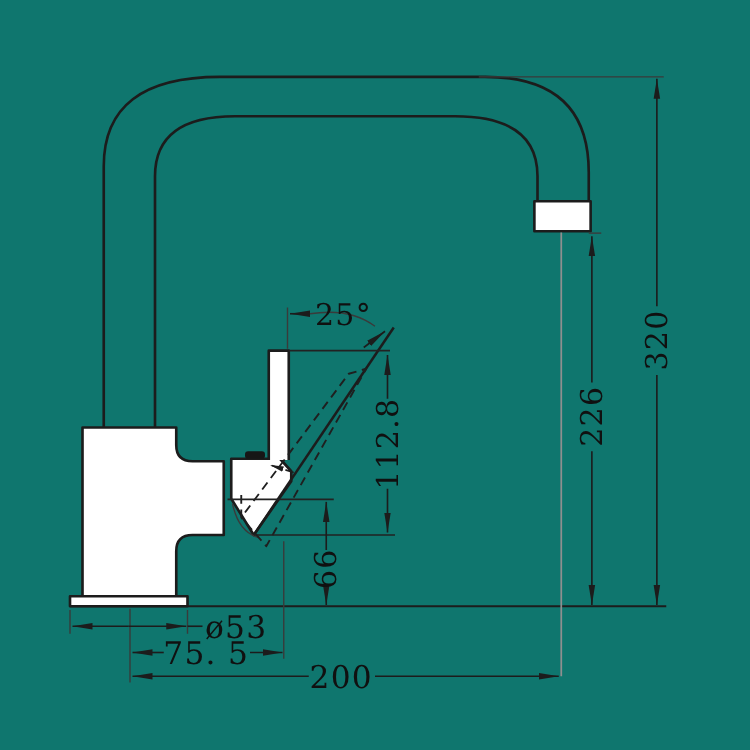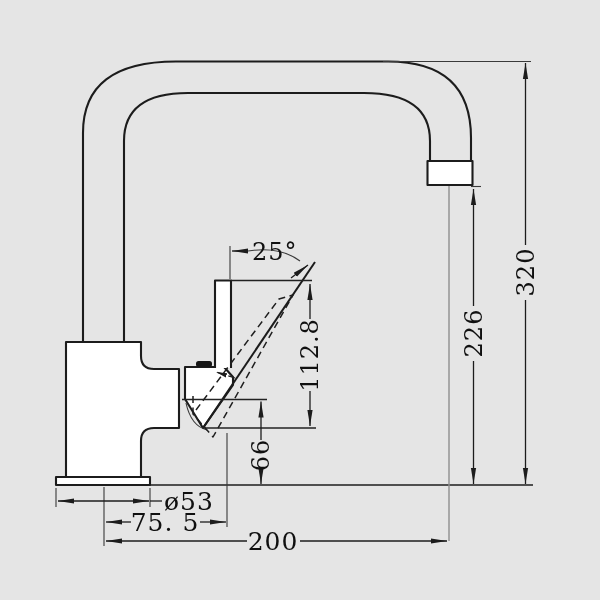--- a/index.html
+++ b/index.html
@@ -1,16 +1,16 @@
 <!DOCTYPE html>
 <html><head>
 <meta charset="utf-8">
 <style>
   html,body{margin:0;padding:0;background:#ffffff;}
-  .stage{width:600px;height:600px;background:#e5e5e5;position:relative;overflow:hidden;}
+  .stage{width:600px;height:600px;background:#0f766e;position:relative;overflow:hidden;}
   svg{display:block;}
   .obj{stroke:#1c1c1c;stroke-width:2.1;fill:none;stroke-linejoin:round;stroke-linecap:butt;}
   .objfill{stroke:#1c1c1c;stroke-width:2.1;fill:#ffffff;stroke-linejoin:round;}
   .thin{stroke:#3a3a3a;stroke-width:1.1;fill:none;}
   .ref{stroke:#222222;stroke-width:1.3;fill:none;}
   .dim{stroke:#1c1c1c;stroke-width:1.3;fill:none;}
   .dash{stroke:#1f1f1f;stroke-width:1.5;fill:none;stroke-dasharray:7 4.5;stroke-linejoin:round;}
   .cl{stroke:#8f8f8f;stroke-width:1.4;fill:none;}
   .lbl{font-family:"DejaVu Serif","Liberation Serif",serif;fill:#101010;font-size:25px;letter-spacing:1px;}
   .lbl-sm{font-family:"DejaVu Serif","Liberation Serif",serif;fill:#101010;font-size:24px;letter-spacing:1px;}

